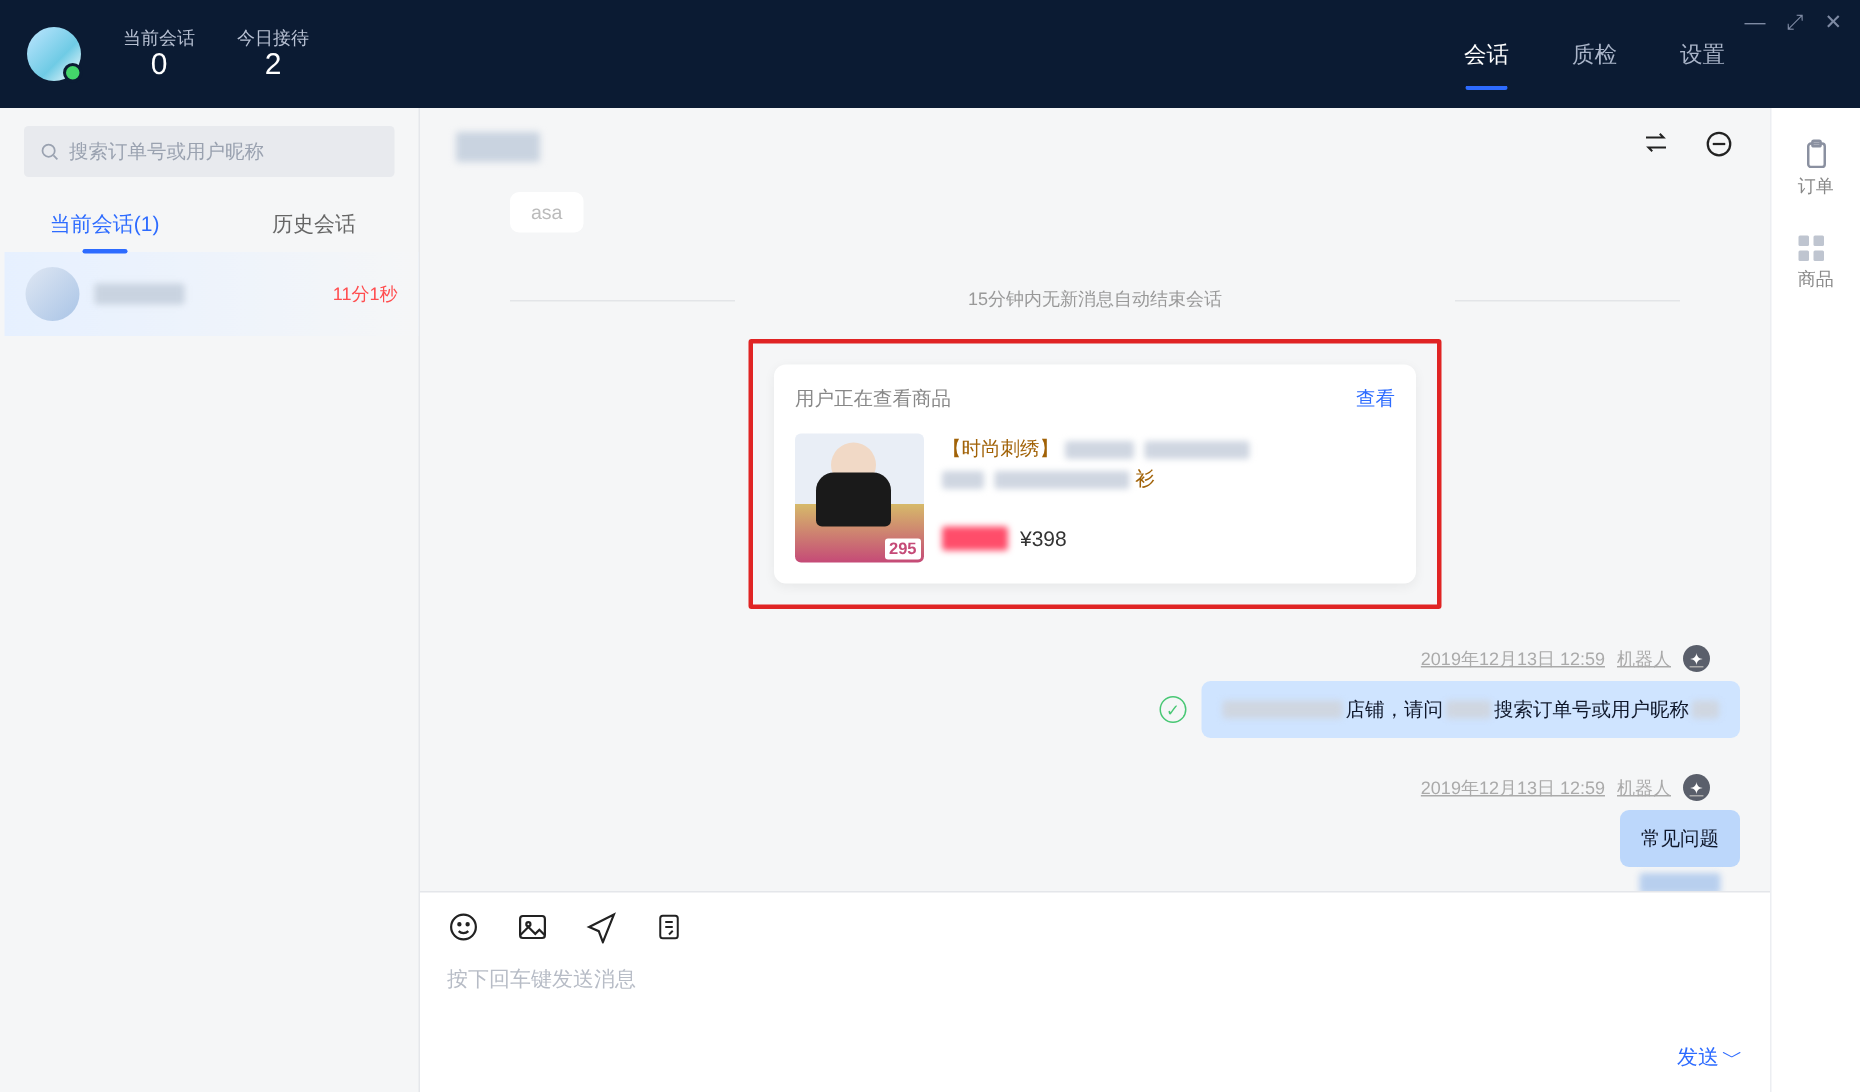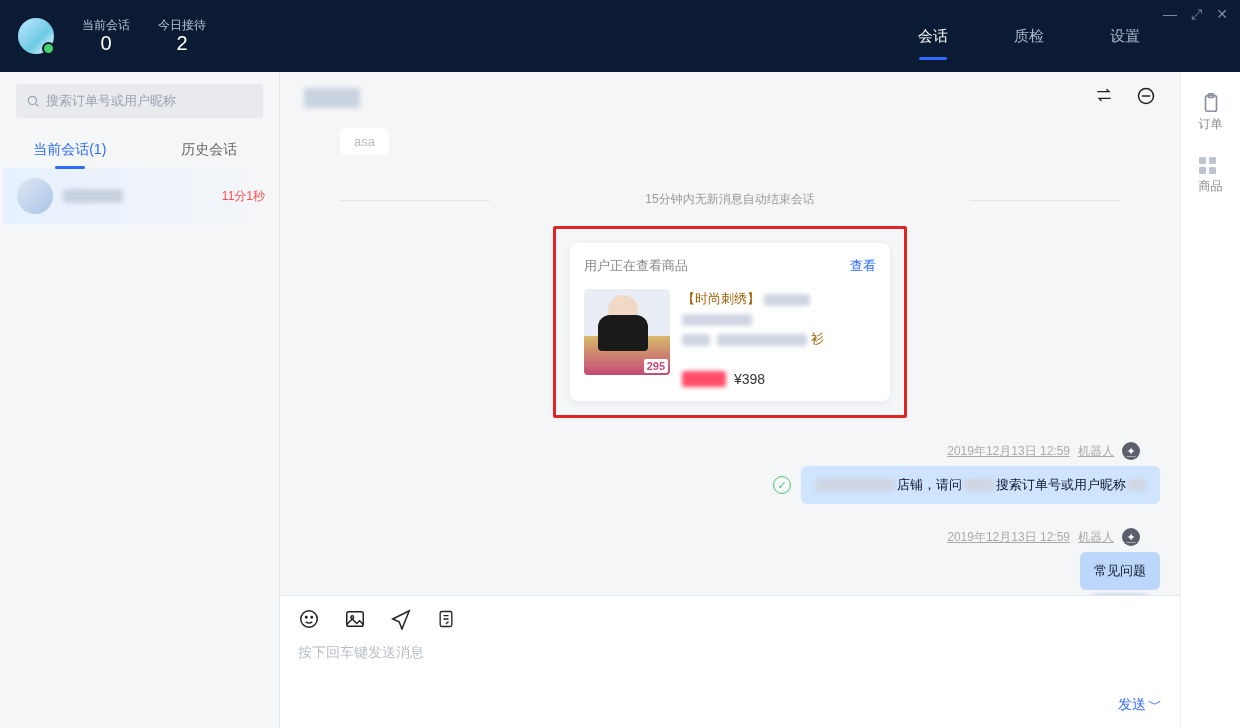--- a/index.html
+++ b/index.html
@@ -4,21 +4,21 @@
 <style>
   *{box-sizing:border-box;margin:0;padding:0;font-family:"PingFang SC","Microsoft YaHei",Arial,sans-serif;}
   body{background:#f5f6f7;color:#333;width:1240px;height:728px;overflow:hidden;}
   
   .header{height:72px;background:#0b1b33;display:flex;align-items:center;color:#e6e9f0;position:relative;}
   .avatar{width:36px;height:36px;border-radius:50%;margin-left:18px;background:linear-gradient(135deg,#bfe6ff 0%,#6fcbe5 60%,#ffffff 100%);position:relative;}
   .avatar::after{content:"";width:9px;height:9px;border-radius:50%;background:#43d56a;border:2px solid #0b1b33;position:absolute;right:-1px;bottom:-1px;}
   .stat{margin-left:28px;text-align:center;}
   .stat .lbl{font-size:12px;color:#b8c1d3;}
   .stat .val{font-size:20px;color:#fff;font-weight:500;margin-top:-2px;}
-  .tabs{position:absolute;right:100px;display:flex;gap:66px;}
+  .tabs{position:absolute;right:90px;display:flex;gap:42px;}
   .tab{font-size:15px;color:#a9b4c8;cursor:pointer;position:relative;padding:6px 0;}
   .tab.active{color:#fff;}
   .tab.active::after{content:"";position:absolute;left:50%;transform:translateX(-50%);bottom:-8px;width:28px;height:3px;background:#2d6bff;border-radius:2px;}
   .winbtns{position:absolute;right:12px;top:6px;display:flex;gap:14px;color:#7e8aa3;}
   .winbtns span{font-size:14px;cursor:pointer;}
   
   .body{display:flex;height:calc(728px - 72px);}
   .left{width:280px;background:#f5f6f7;border-right:1px solid #e5e7eb;}
   .search{margin:12px 16px;height:34px;background:#e8eaee;border-radius:3px;display:flex;align-items:center;padding:0 10px;color:#9aa2b0;font-size:13px;}
   .search svg{margin-right:6px;}
@@ -37,21 +37,21 @@
   .chathdr .hicons{margin-left:auto;display:flex;gap:22px;color:#222;}
   .chathdr .hicons span{cursor:pointer;}
   .msgs{flex:1;overflow:auto;padding:0 20px 14px 20px;}
   .bubble-asd{margin-left:40px;margin-top:4px;background:#fff;border-radius:6px;padding:6px 14px;display:inline-block;font-size:13px;color:#bbb;}
   .sysnote{text-align:center;font-size:12px;color:#999;margin:36px 0 18px;position:relative;}
   .sysnote::before,.sysnote::after{content:"";position:absolute;top:50%;width:150px;height:1px;background:#e3e5e8;}
   .sysnote::before{left:40px;}
   .sysnote::after{right:40px;}
   .calloutwrap{display:flex;justify-content:center;}
   .callout{border:3px solid #e02424;padding:14px;border-radius:2px;}
-  .card{width:320px;background:#fff;border-radius:8px;padding:14px;box-shadow:0 2px 8px rgba(0,0,0,0.06);}
+  .card{width:428px;background:#fff;border-radius:8px;padding:14px;box-shadow:0 2px 8px rgba(0,0,0,0.06);}
   .card-hd{display:flex;justify-content:space-between;font-size:13px;color:#888;margin-bottom:14px;}
   .card-hd a{color:#2d6bff;cursor:pointer;}
   .card-bd{display:flex;gap:12px;}
   .prodimg{width:86px;height:86px;border-radius:4px;background:linear-gradient(180deg,#e9eef6 0%,#e9eef6 55%,#d6b96a 55%,#c54a77 100%);position:relative;overflow:hidden;}
   .prodimg::before{content:"";position:absolute;left:24px;top:6px;width:30px;height:30px;border-radius:50%;background:#f1d9c6;}
   .prodimg::after{content:"";position:absolute;left:14px;top:26px;width:50px;height:36px;background:#1a1a1a;border-radius:12px 12px 4px 4px;}
   .prodimg .pricebadge{position:absolute;right:2px;bottom:2px;background:#fff;color:#c54a77;font-size:11px;font-weight:700;padding:1px 3px;border-radius:2px;z-index:2;}
   .prodinfo{flex:1;font-size:13px;}
   .prodtitle{color:#a16207;line-height:20px;}
   .blur{display:inline-block;background:#cfd6e1;filter:blur(2px);border-radius:2px;vertical-align:middle;}

